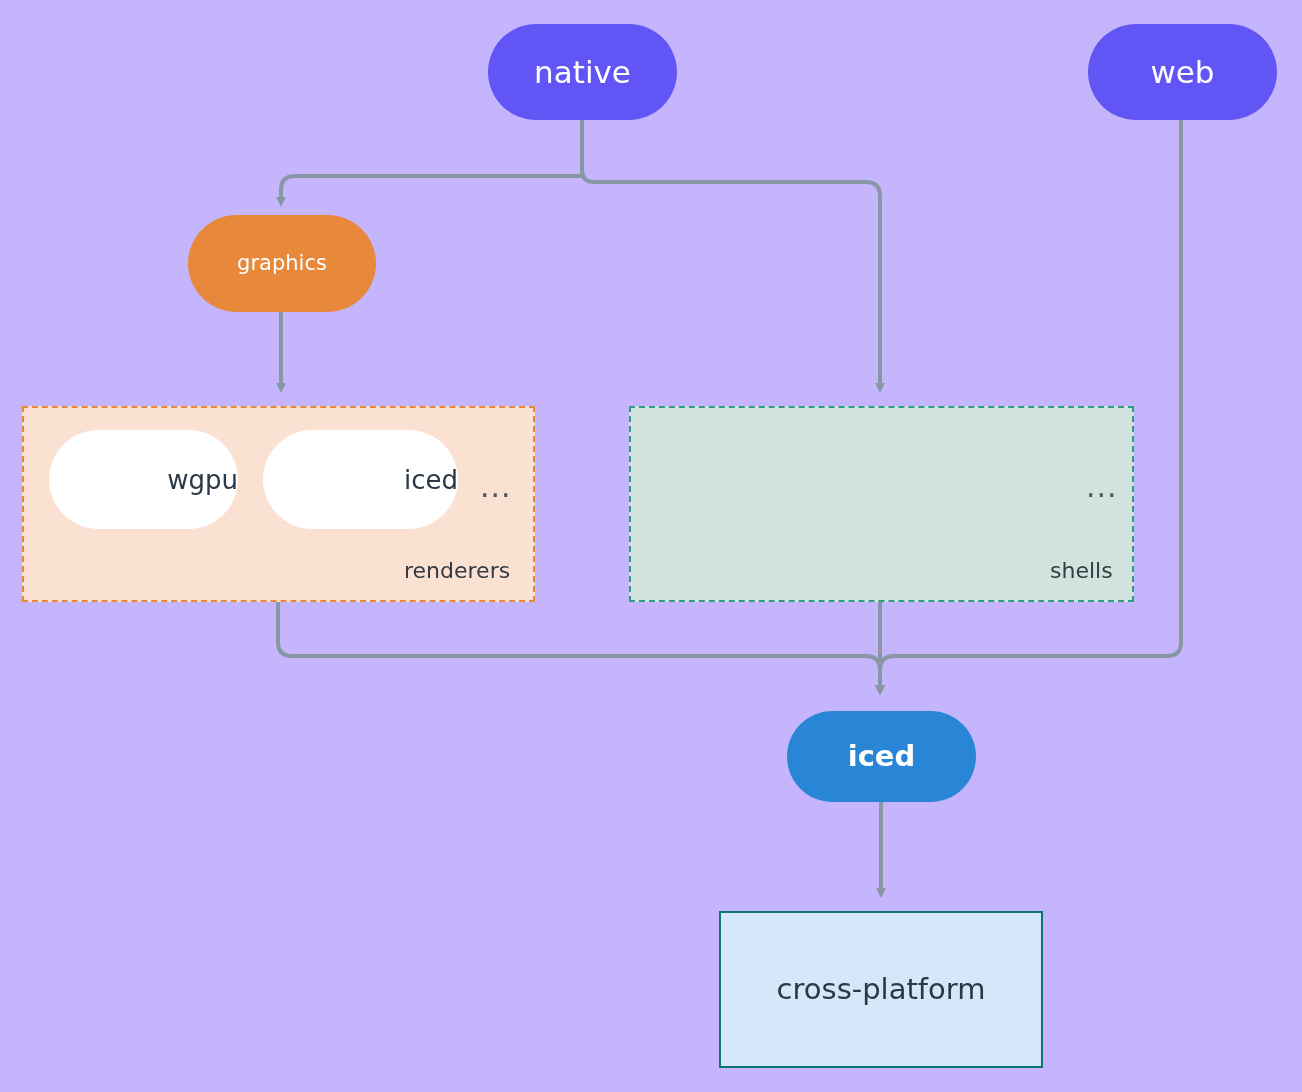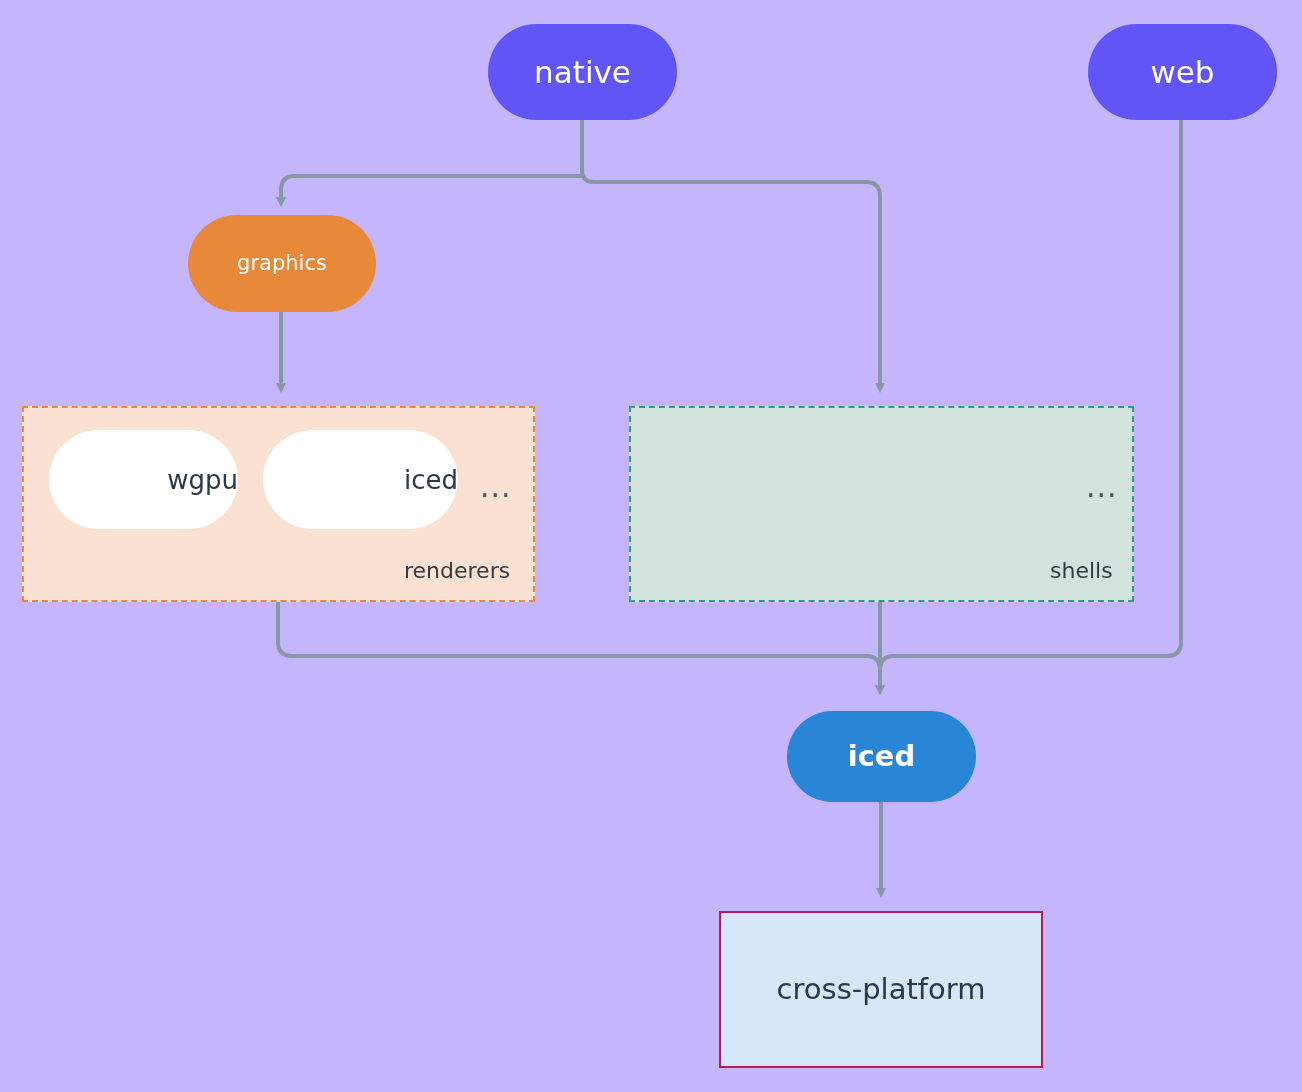--- a/index.html
+++ b/index.html
@@ -82,21 +82,21 @@
   }
   .group-label {
     position: absolute;
     color: #333B45;
     font-size: 22px;
     line-height: 1;
   }
   .app-box {
     position: absolute;
     background: #D4E8FA;
-    border: 2px solid #be185d;
+    border: 2px solid #0f766e;
     box-sizing: border-box;
     display: flex;
     align-items: center;
     justify-content: center;
     color: #2B3947;
     font-size: 29px;
     line-height: 1.55;
     text-align: center;
   }
 </style>

